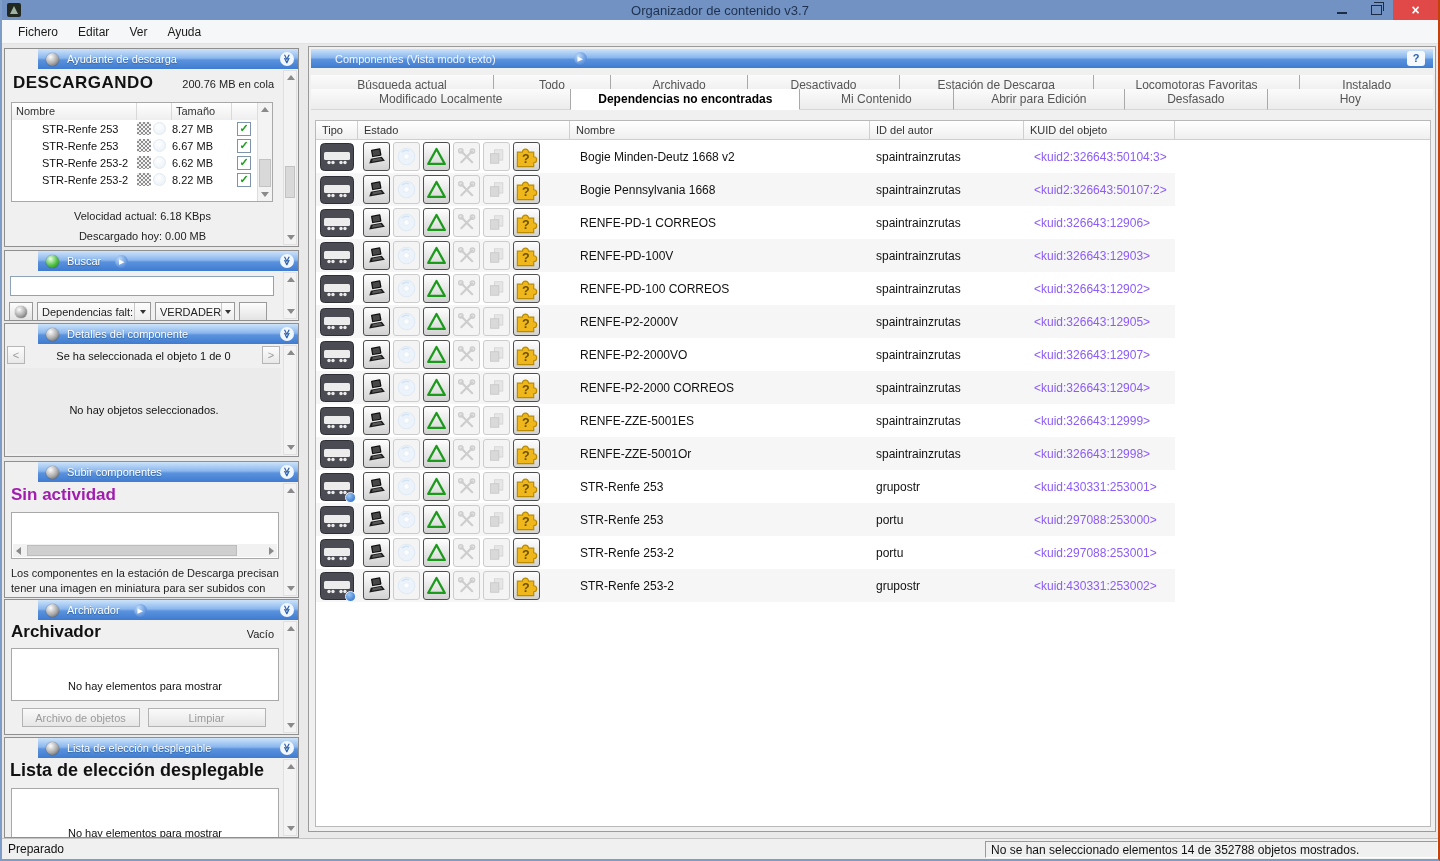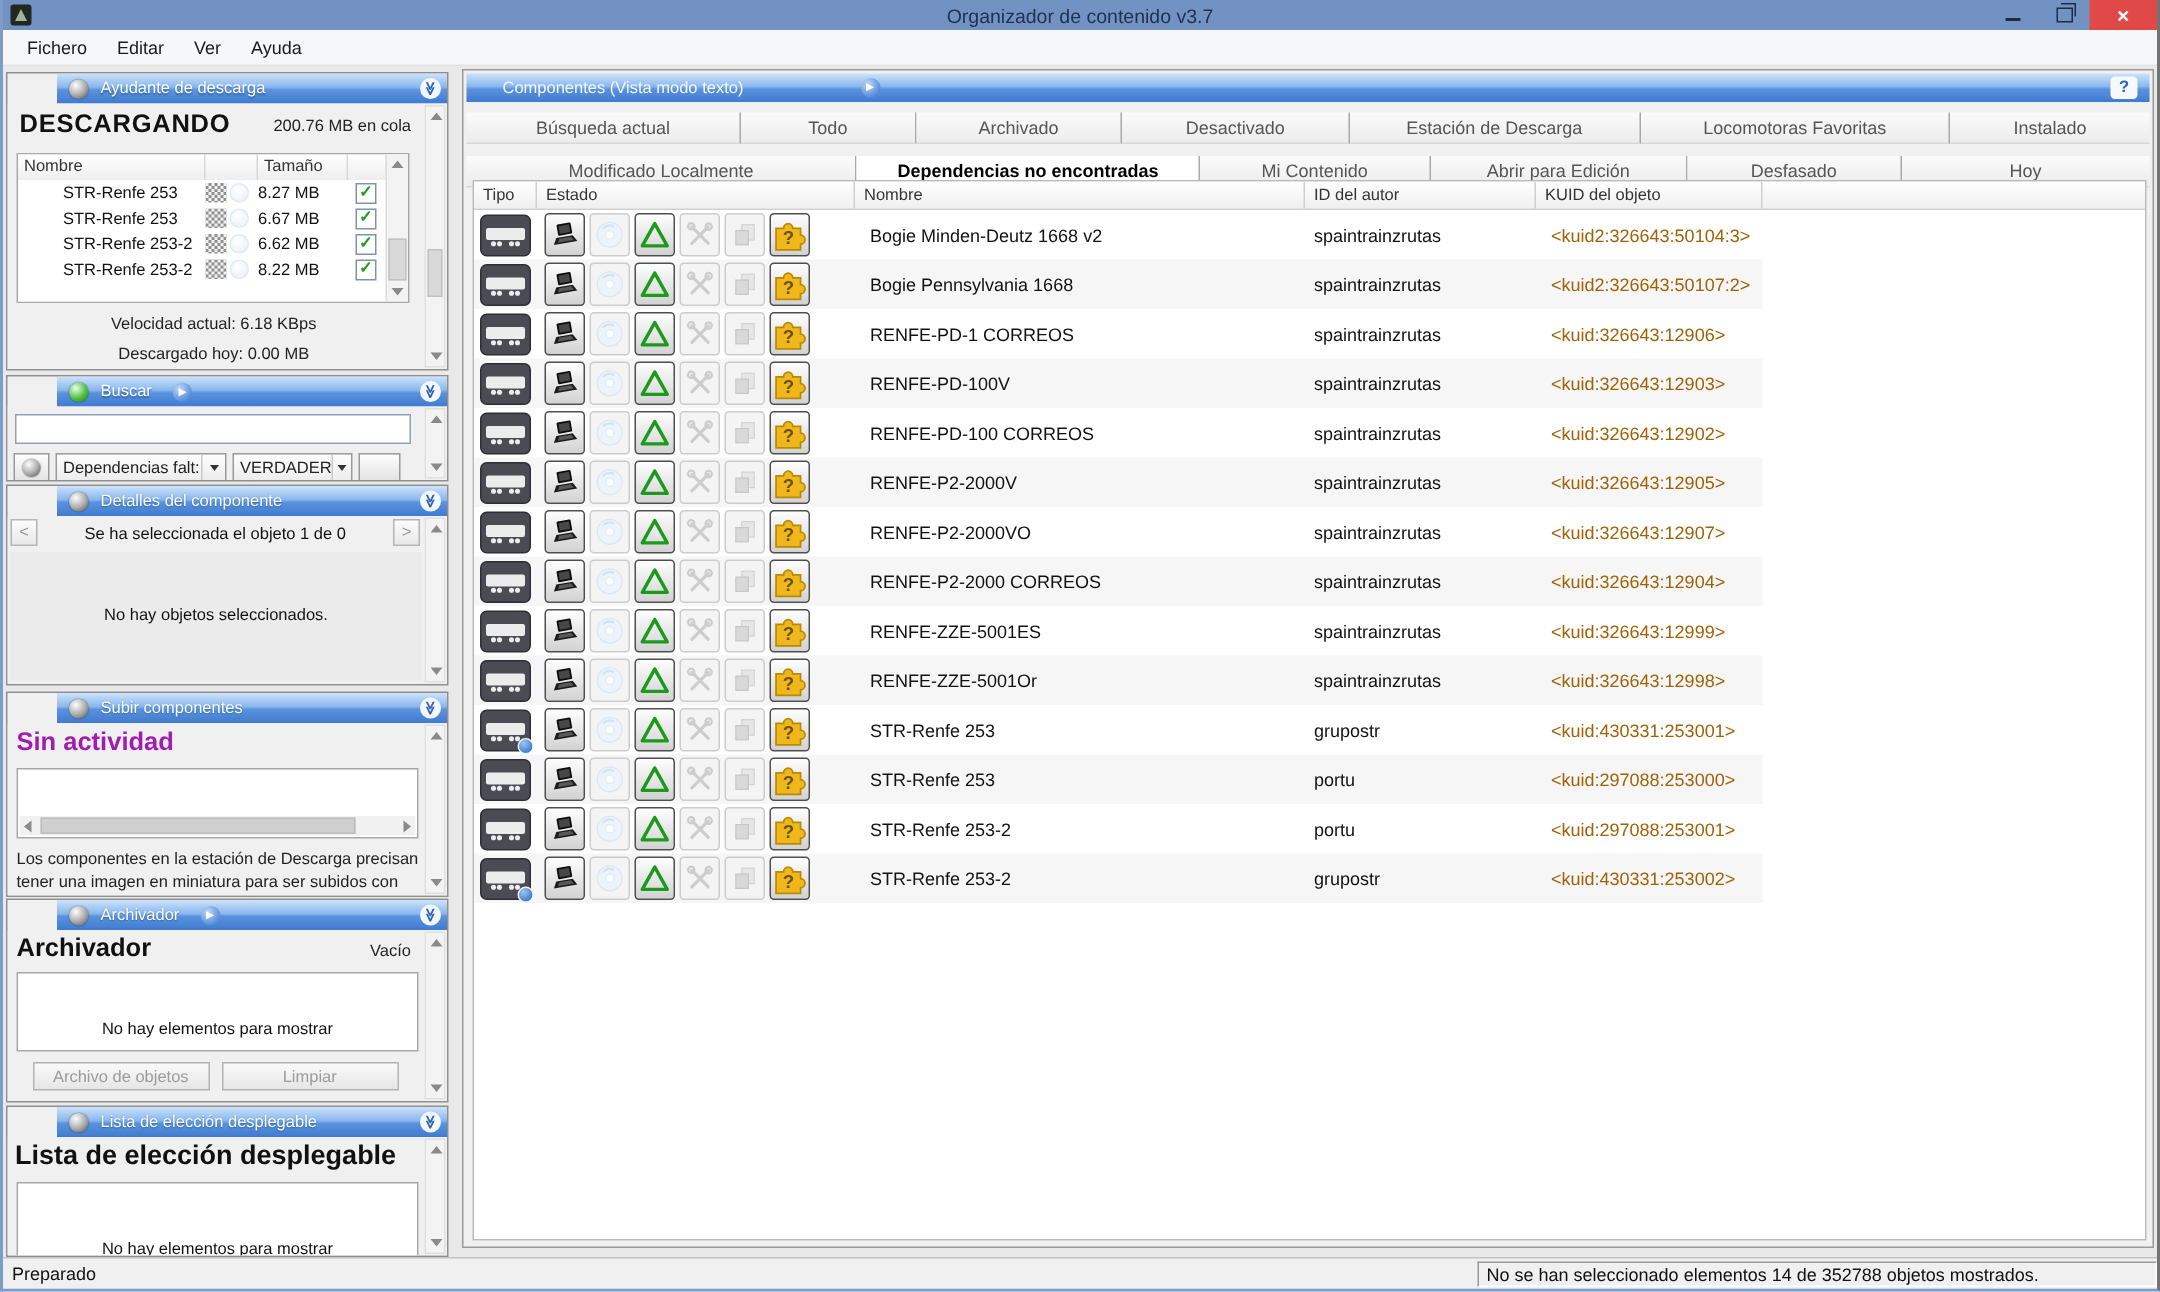--- a/index.html
+++ b/index.html
@@ -1,21 +1,21 @@
 <!DOCTYPE html>
 <html><head>
 <meta charset="utf-8">
 <style>
   html,body{margin:0;padding:0;}
   body{
     width:1440px;height:861px;position:relative;overflow:hidden;
     font-family:"Liberation Sans",sans-serif;background:#e9e9e9;
     -webkit-font-smoothing:antialiased;
   }
-  #app{position:absolute;inset:0;border-left:2px solid #7d9cc8;border-right:2px solid #737373;border-bottom:2px solid #7d9cc8;box-sizing:border-box;}
+  #app{position:absolute;inset:0;border-left:2px solid #7d9cc8;border-right:2px solid #c2410c;border-bottom:2px solid #7d9cc8;box-sizing:border-box;}
 
   
   .titlebar{position:absolute;left:0;top:0;width:100%;height:20px;background:#7192c2;display:flex;align-items:center;}
   .appicon{width:14px;height:14px;margin:0 6px 0 5px;background:#20281f;border-radius:2px;position:relative;flex:0 0 auto;}
   .appicon::after{content:"";position:absolute;left:3px;top:3px;border-left:4px solid transparent;border-right:4px solid transparent;border-bottom:8px solid #9fb3a0;}
   .titletext{position:absolute;left:0;right:0;text-align:center;font-size:13px;color:#1f3150;}
   .wbtns{margin-left:auto;display:flex;align-items:center;height:100%;z-index:2;}
   .wbtn{width:34px;height:100%;display:flex;align-items:center;justify-content:center;color:#1d2c45;font-size:13px;}
   .wbtn.min span{display:block;width:10px;height:2px;background:#1d2c45;margin-top:6px;}
   .wbtn.restore span{display:block;width:9px;height:8px;border:1.5px solid #1d2c45;position:relative;background:transparent;}
@@ -108,38 +108,38 @@
   .pl-empty{position:absolute;left:0;right:0;bottom:4px;text-align:center;font-size:11px;color:#111;}
 
   
   .mainpanel{position:absolute;left:306px;top:46px;width:1128px;height:786px;background:#f0f0f0;border:1px solid #9a9a9a;box-sizing:border-box;}
   .mhead{position:absolute;left:2px;right:2px;top:2px;height:19px;background:linear-gradient(#cde3fa,#8ab7ee 45%,#5a92dd 55%,#3f7bd0);display:flex;align-items:center;}
   .mtitle{font-size:11px;color:#f4f8ff;margin-left:24px;}
   .mhead .parrow{margin-left:78px;}
   .helpbtn{position:absolute;right:8px;top:2px;width:18px;height:15px;background:#f5f9fe;border-radius:3px;color:#2b62b4;font-size:11px;font-weight:bold;text-align:center;line-height:15px;}
 
   .tabsrow{position:absolute;left:2px;right:2px;height:21px;display:flex;}
-  .tabsrow.r1{top:28px;} .tabsrow.r2{top:57px;}
+  .tabsrow.r1{top:28px;} .tabsrow.r2{top:42px;}
   .tab{background:linear-gradient(#fbfbfb,#ececec);border-right:1px solid #a9a9a9;border-bottom:1px solid #d7d7d7;color:#555;font-size:12px;text-align:center;line-height:20px;box-sizing:border-box;white-space:nowrap;overflow:hidden;}
   .tab:last-child{border-right:none;}
   .tab.active{background:#fff;color:#000;font-weight:bold;border-bottom:1px solid #fff;}
 
   .tablewrap{position:absolute;left:6px;right:4px;top:73px;bottom:4px;background:#fff;border:1px solid #b9b9b9;overflow:hidden;}
   .thead{display:flex;height:18px;border-bottom:1px solid #cfcfcf;background:linear-gradient(#ffffff,#efefef);}
   .thead .hc{font-size:11px;color:#333;padding:3px 0 0 6px;border-right:1px solid #cfcfcf;box-sizing:border-box;white-space:nowrap;}
   .hc.c0{width:42px;} .hc.c1{width:212px;} .hc.c2{width:300px;} .hc.c3{width:154px;} .hc.c4{width:151px;} .hc.c5{flex:1;border-right:none;}
   .trow{position:relative;height:33px;width:100%;}
   .stripe{position:absolute;left:0;top:0;width:859px;height:33px;display:flex;align-items:center;}
   .trow.odd .stripe{background:#f6f6f6;}
   .cell{box-sizing:border-box;height:100%;display:flex;align-items:center;}
   .cell.tipo{width:42px;padding-left:3px;position:relative;}
   .cell.estado{width:212px;padding-left:5px;gap:3px;}
   .cell.nombre{width:300px;padding-left:10px;font-size:12px;color:#111;white-space:nowrap;}
   .cell.autor{width:154px;padding-left:6px;font-size:12px;color:#111;}
-  .cell.kuid{width:151px;padding-left:10px;font-size:12px;color:#a16207;white-space:nowrap;}
+  .cell.kuid{width:151px;padding-left:10px;font-size:12px;color:#8b5cf6;white-space:nowrap;}
   .tipo-ic{position:relative;width:36px;height:30px;}
   .badge{position:absolute;right:-1px;bottom:-1px;width:9px;height:9px;border-radius:50%;background:radial-gradient(circle at 35% 30%,#9cc6f2,#1d61c6);border:1px solid #eef4fb;}
   .ebtn{width:27px;height:29px;border-radius:3px;display:flex;align-items:center;justify-content:center;box-sizing:border-box;}
   .ebtn.on{border:1px solid #4e4e4e;background:linear-gradient(#fefefe,#d2d2d2);}
   .ebtn.off{border:1px solid #cccccc;background:#f4f4f4;}
 
   
   .statusbar{position:absolute;left:0;bottom:0;width:100%;height:21px;background:#f0f0f0;border-top:1px solid #c3c3c3;box-sizing:border-box;}
   .st-left{position:absolute;left:6px;top:3px;font-size:12px;color:#111;}
   .st-right{position:absolute;left:983px;top:2px;width:453px;height:17px;border:1px solid;border-color:#9a9a9a #ffffff #ffffff #9a9a9a;font-size:12px;color:#111;padding:1px 0 0 5px;box-sizing:border-box;background:#f0f0f0;white-space:nowrap;overflow:hidden;}

